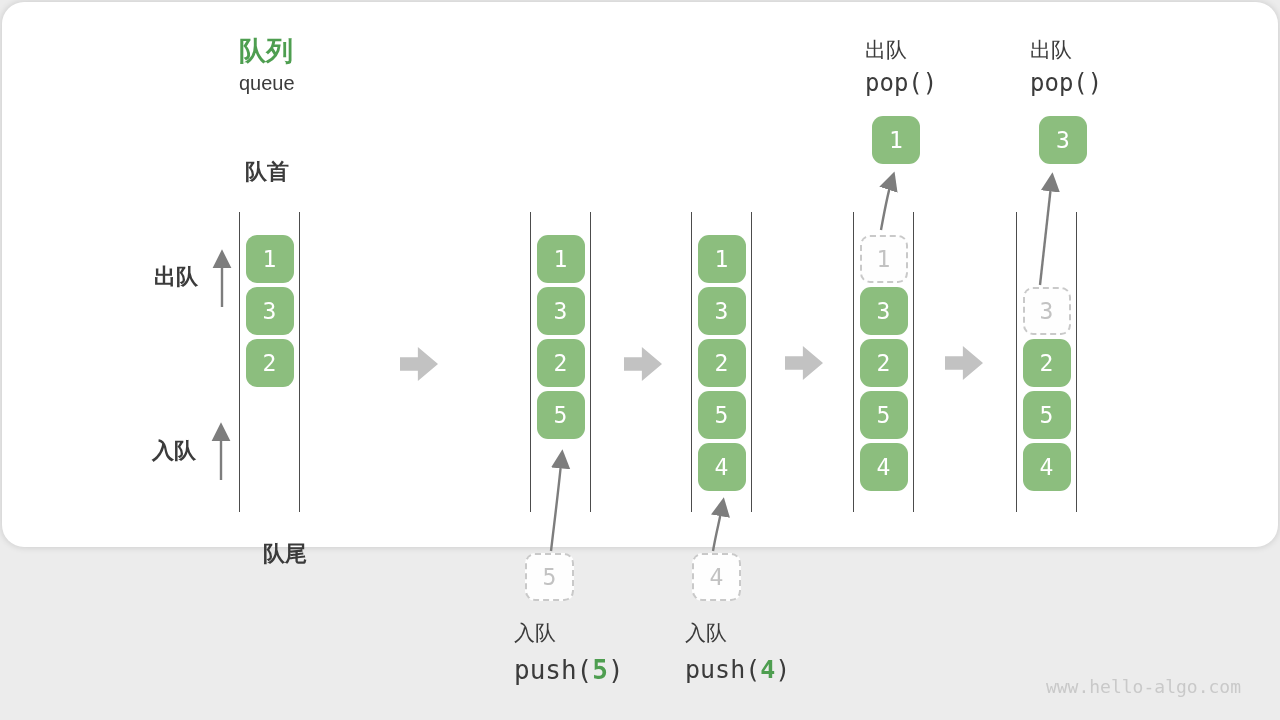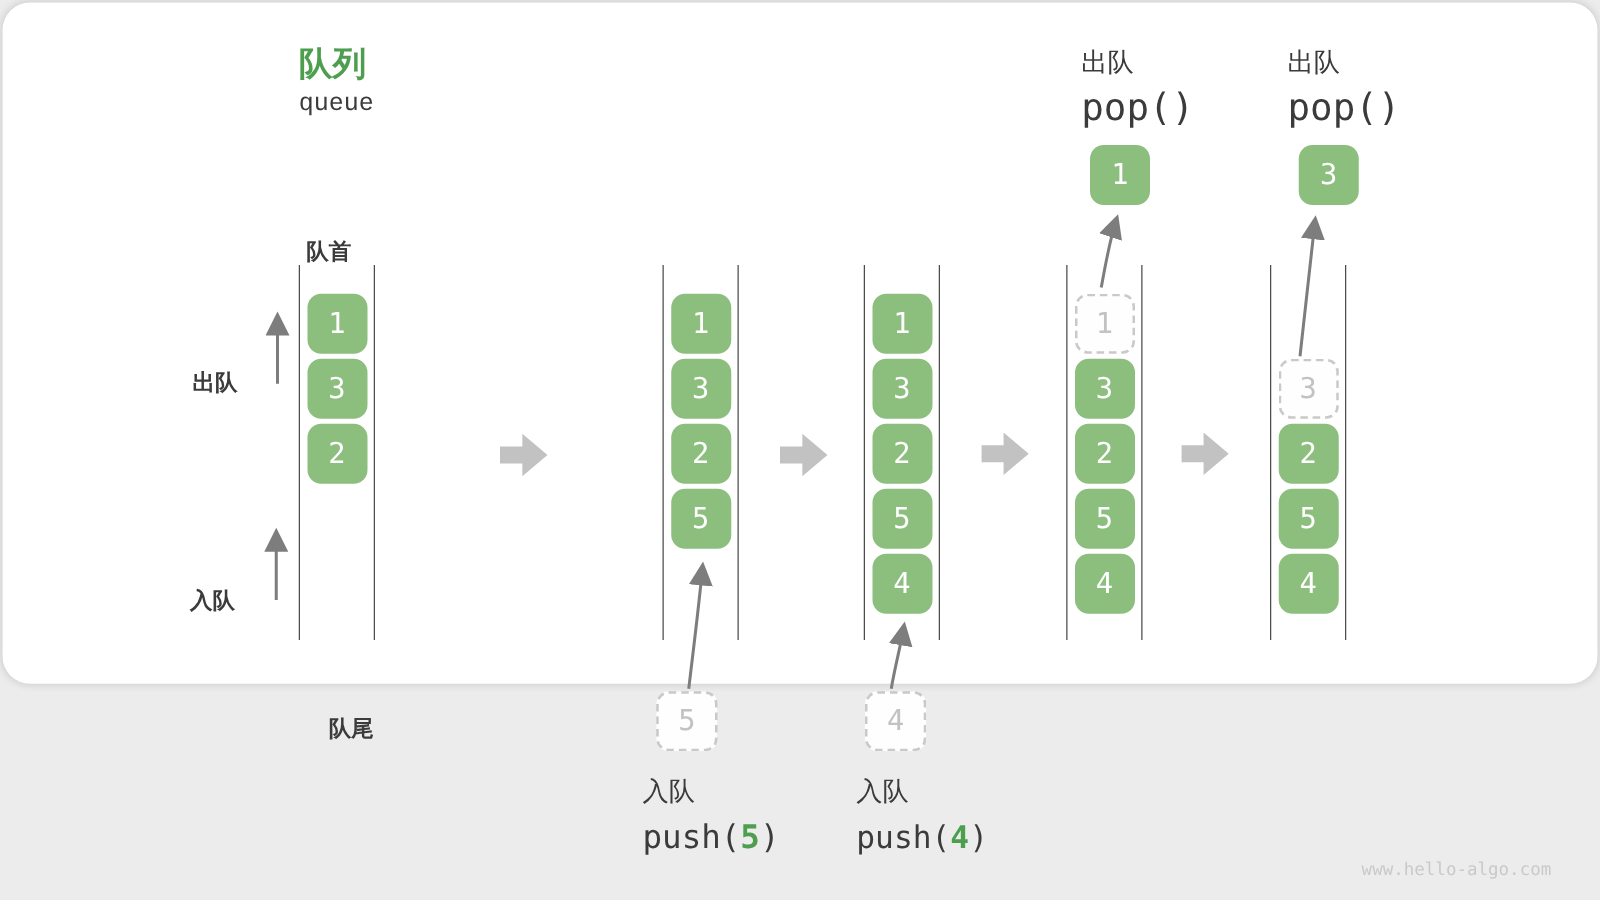--- a/index.html
+++ b/index.html
@@ -23,27 +23,27 @@
   }
   .canvas{
     position:absolute; left:2px; top:2px; width:1276px; height:545px;
     background:#ffffff; border-radius:22px;
     box-shadow:0 0 7px rgba(0,0,0,0.16);
   }
   .abs{position:absolute;}
 
   
   .title-zh{font-size:27px;font-weight:700;color:var(--accent-green);}
-  .title-en{font-size:20px;color:var(--text-dark);font-family:Liberation Mono, monospace;}
+  .title-en{font-size:20px;color:var(--text-dark);font-family:Liberation Sans, sans-serif;}
 
   
-  .zh-bold{font-size:18px;font-weight:700;color:var(--text-dark);margin-top:32px;}
+  .zh-bold{font-size:22px;font-weight:700;color:var(--text-dark);}
   .zh-reg{font-size:21px;font-weight:400;color:var(--text-dark);}
   .mono{font-family:"DejaVu Sans Mono", monospace;color:var(--text-dark);}
-  .code{font-size:30px;}
+  .code{font-size:24px;}
   .code .arg{color:var(--accent-green);font-weight:700;}
 
   
   .queue{
     position:absolute; top:210px; height:300px; width:61px;
     border-left:1.5px solid var(--wall-gray);
     border-right:1.5px solid var(--wall-gray);
   }
   .cell{
     position:absolute; left:50%; transform:translateX(-50%);
@@ -81,21 +81,21 @@
     background:var(--block-arrow-gray);
     clip-path:polygon(0 30%, 47% 30%, 47% 0, 100% 50%, 47% 100%, 47% 70%, 0 70%);
   }
 
   svg.overlay{position:absolute;left:0;top:0;pointer-events:none;}
   .thin{stroke:var(--thin-arrow-gray);stroke-width:2.4;fill:none;}
   #ah path{fill:var(--thin-arrow-gray);}
 
   .watermark{
     font-family:"DejaVu Sans Mono", monospace;
-    font-size:14px;color:var(--watermark-gray);margin-top:12px;
+    font-size:18px;color:var(--watermark-gray);
   }
 </style>
 </head>
 <body>
 
 <div class="canvas">
 
   <div class="abs title-zh" style="left:237px;top:31px">队列</div>
   <div class="abs title-en" style="left:237px;top:70px">queue</div>
 

